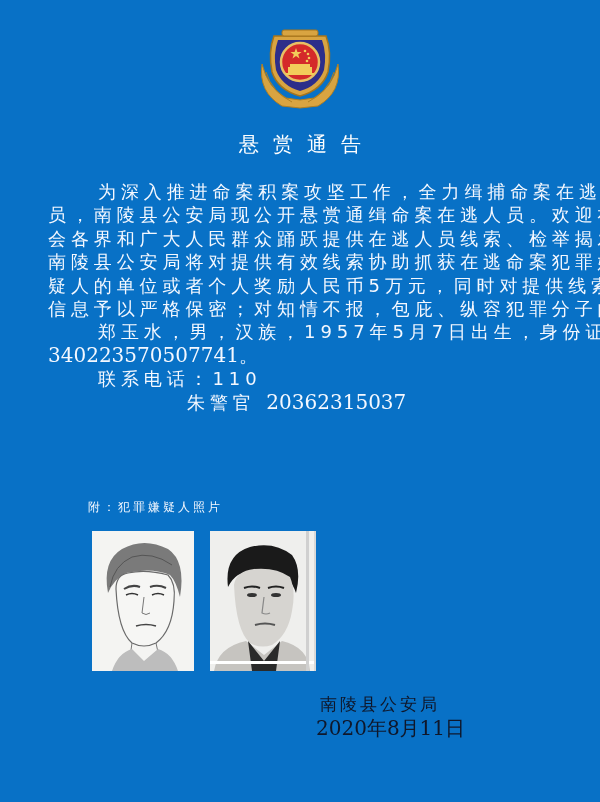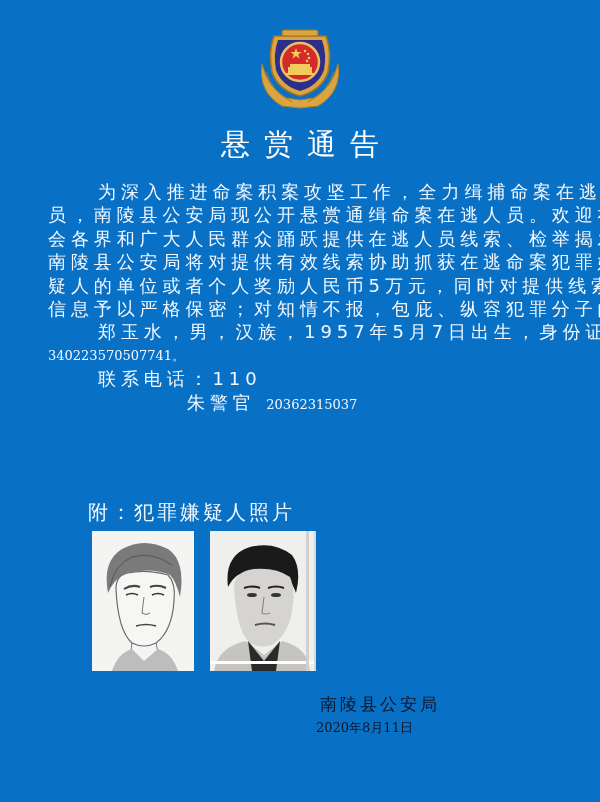--- a/index.html
+++ b/index.html
@@ -21,21 +21,21 @@
       top: 22px;
       width: 96px;
       height: 90px;
     }
     .title {
       position: absolute;
       left: 0;
       width: 600px;
       top: 124px;
       text-align: center;
-      font-size: 29px;
+      font-size: 20px;
       letter-spacing: 14px;
       text-indent: 14px;
       line-height: 40px;
       font-weight: 400;
       color: #ffffff;
     }
     .body-text {
       position: absolute;
       left: 48px;
       top: 180px;
@@ -47,27 +47,27 @@
     }
     .body-text .line {
       display: block;
       white-space: nowrap;
     }
     .indent { padding-left: 50px; }
     .indent2 { padding-left: 139px; }
     .num {
       font-family: "DejaVu Serif", "Liberation Serif", serif;
       letter-spacing: 0px;
-      font-size: 13px;
+      font-size: 20px;
     }
     .attach-label {
       position: absolute;
       left: 88px;
       top: 499px;
-      font-size: 20px;
+      font-size: 12px;
       letter-spacing: 3px;
       color: #f4f8ff;
     }
     .photo {
       position: absolute;
       background: #f3f3f1;
       overflow: hidden;
     }
     .photo-sketch {
       left: 92px;

